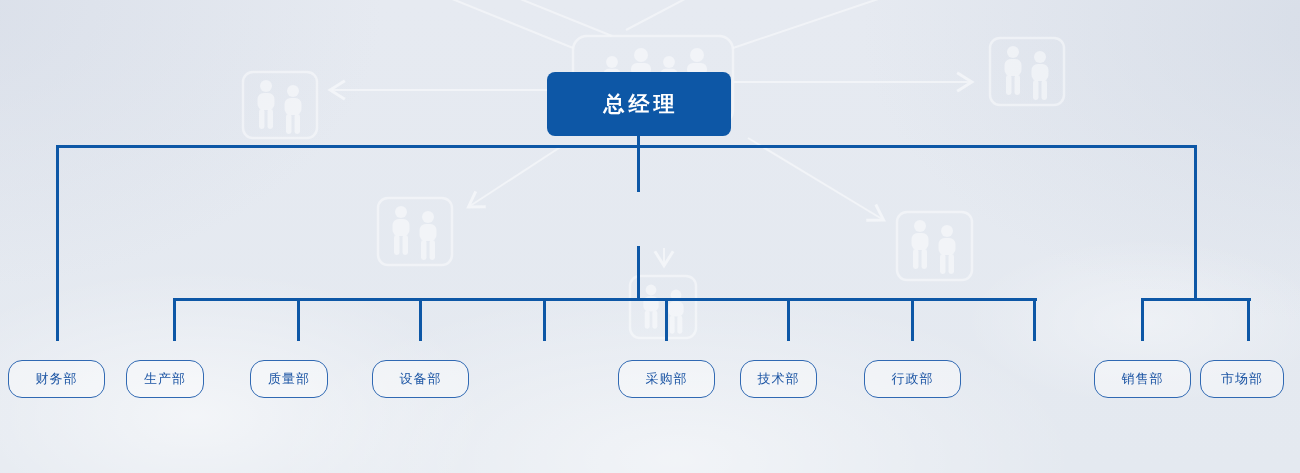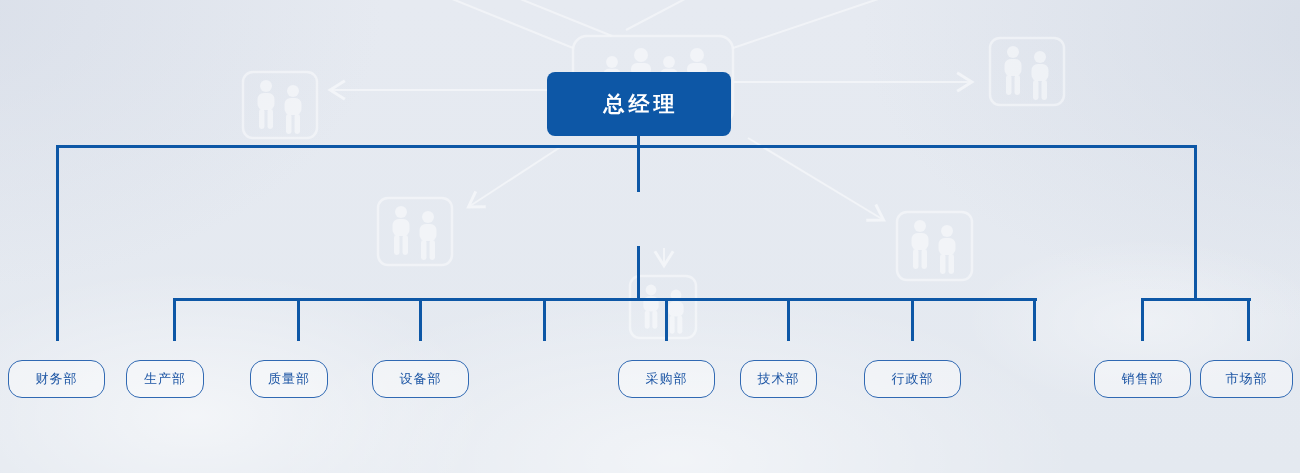--- a/index.html
+++ b/index.html
@@ -165,17 +165,17 @@
   </div>
   <div class="dept" style="left:740px;width:77px">
     <span>技术部</span>
   </div>
   <div class="dept" style="left:864px;width:97px">
     <span>行政部</span>
   </div>
   <div class="dept" style="left:1094px;width:97px">
     <span>销售部</span>
   </div>
-  <div class="dept" style="left:1200px;width:93px">
+  <div class="dept" style="left:1200px;width:84px">
     <span>市场部</span>
   </div>
 
 </div>
 
 </body></html>

